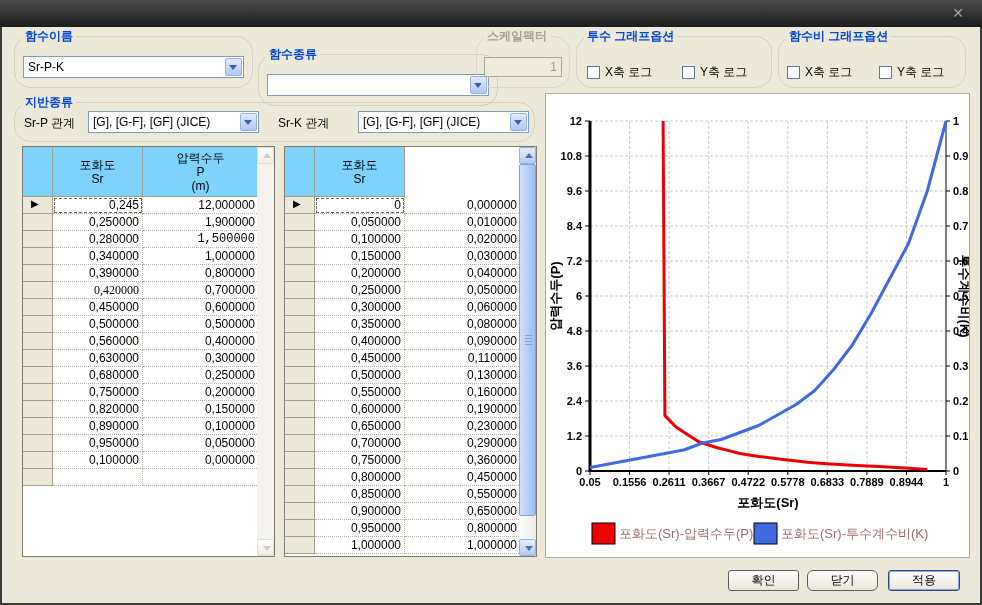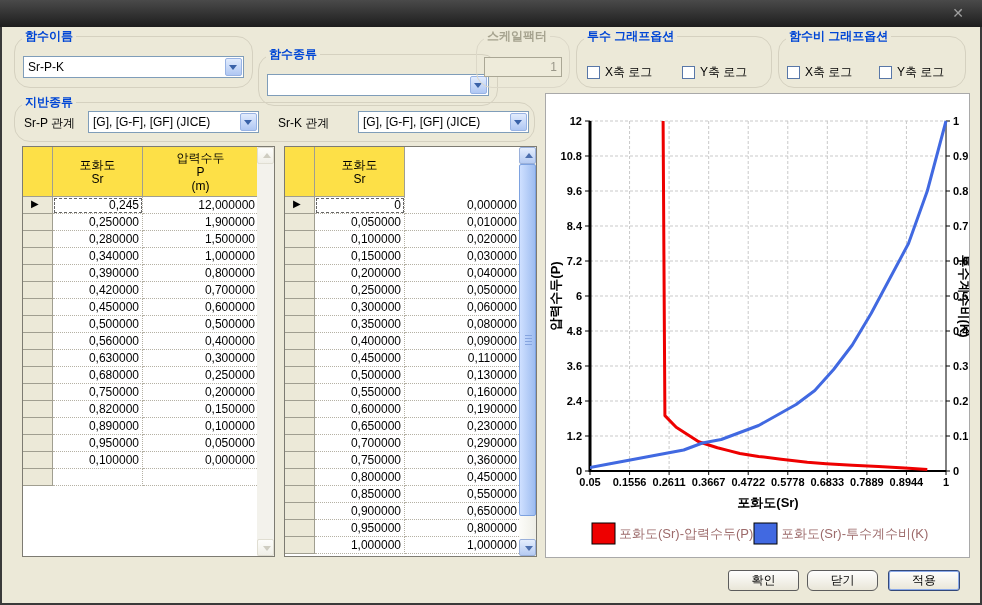--- a/index.html
+++ b/index.html
@@ -29,21 +29,21 @@
   
   .cbrow{position:absolute;display:flex;align-items:center;}
   .cb{width:13px;height:13px;background:#fff;border:1px solid #5877a8;box-sizing:border-box;margin-right:5px;}
   .cb-label{font-size:12px;color:#000;white-space:nowrap;}
   
   .table-box{position:absolute;width:253px;height:411px;background:#fff;border:1px solid #7d7b72;
              box-sizing:border-box;overflow:hidden;}
   .tgrid{position:absolute;left:0;top:0;width:236px;}
   .trow{display:flex;height:17px;}
   .thead{display:flex;height:50px;}
-  .hc{background:#fde047;border-right:1px solid #a09e90;border-bottom:1px solid #a09e90;
+  .hc{background:#7dd3fc;border-right:1px solid #a09e90;border-bottom:1px solid #a09e90;
       box-sizing:border-box;font-size:12px;text-align:center;display:flex;align-items:center;justify-content:center;
       white-space:pre-line;line-height:14px;}
   .rowhdr{width:30px;background:#ece9d8;border-right:1px solid #a09e90;border-bottom:1px solid #a09e90;
           box-sizing:border-box;position:relative;}
   .marker{position:absolute;left:8px;top:1px;font-size:10px;color:#000;}
   .td{box-sizing:border-box;border-right:1px dotted #b5b1a4;border-bottom:1px dotted #b5b1a4;
       font-size:12px;text-align:right;padding:1px 3px 0 0;line-height:15px;overflow:hidden;}
   .td.sel{outline:1px dashed #666;outline-offset:-2px;}
   
   .sb{position:absolute;right:0;top:0;width:17px;bottom:0;background:#f3f2ec;}
@@ -162,35 +162,35 @@
           <div class="td" style="width: 116px;">12,000000</div>
         </div>
         <div class="trow">
           <div class="rowhdr"></div>
           <div class="td" style="width: 90px;">0,250000</div>
           <div class="td" style="width: 116px;">1,900000</div>
         </div>
         <div class="trow">
           <div class="rowhdr"></div>
           <div class="td" style="width: 90px; padding-left: 24px;">0,280000</div>
-          <div class="td" style="width: 116px;">1,500000</div>
+          <div class="td" style="width: 116px; font-family: Liberation Mono, monospace;">1,500000</div>
         </div>
         <div class="trow">
           <div class="rowhdr"></div>
           <div class="td" style="width: 90px;">0,340000</div>
           <div class="td" style="width: 116px;">1,000000</div>
         </div>
         <div class="trow">
           <div class="rowhdr"></div>
           <div class="td" style="width: 90px;">0,390000</div>
           <div class="td" style="width: 116px;">0,800000</div>
         </div>
         <div class="trow">
           <div class="rowhdr"></div>
-          <div class="td" style="width: 90px;">0,420000</div>
+          <div class="td" style="width: 90px; font-family: Liberation Serif, serif;">0,420000</div>
           <div class="td" style="width: 116px;">0,700000</div>
         </div>
         <div class="trow">
           <div class="rowhdr"></div>
           <div class="td" style="width: 90px;">0,450000</div>
           <div class="td" style="width: 116px;">0,600000</div>
         </div>
         <div class="trow">
           <div class="rowhdr"></div>
           <div class="td" style="width: 90px;">0,500000</div>

